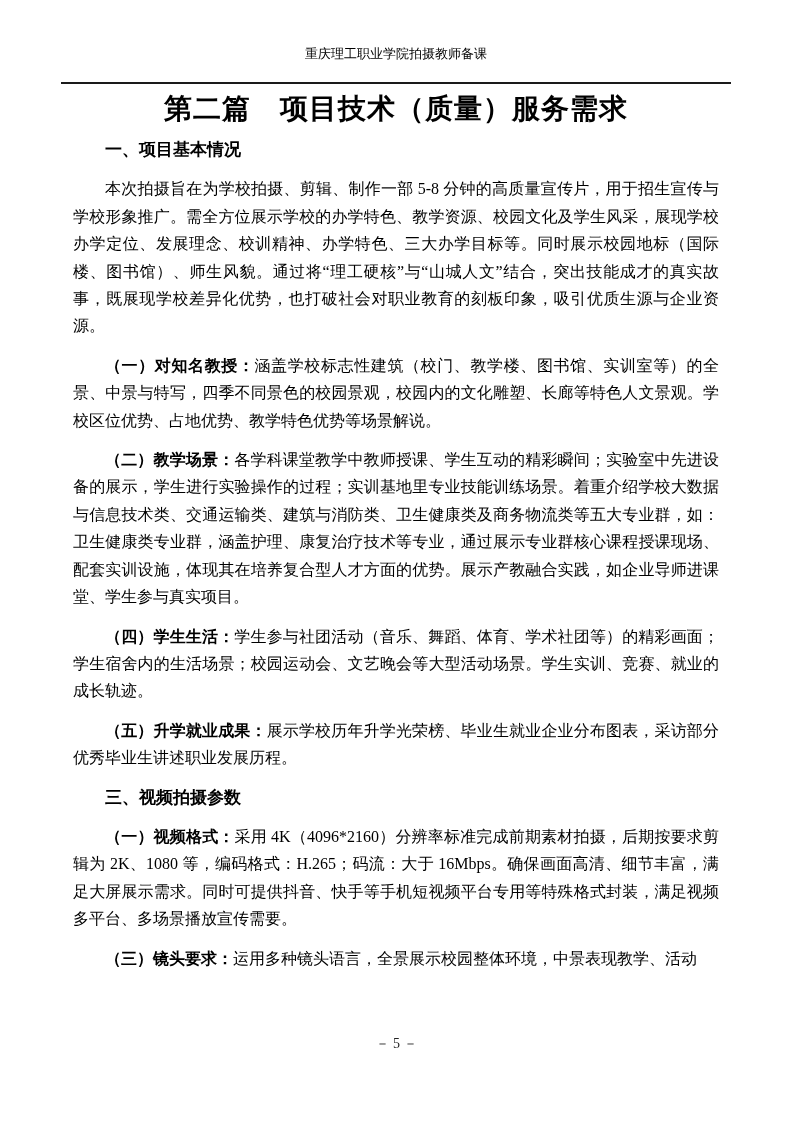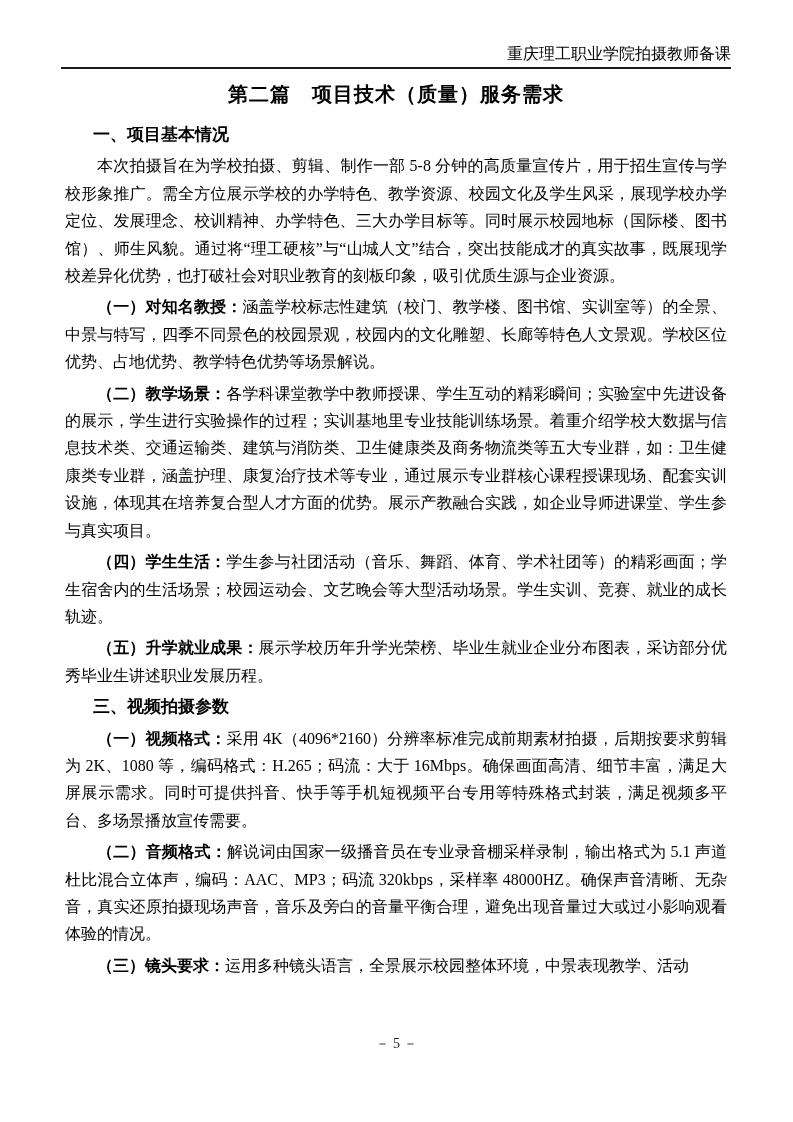--- a/index.html
+++ b/index.html
@@ -13,55 +13,55 @@
     height: 1122px;
     background: #ffffff;
     color: #000000;
     font-family: "Liberation Serif", "DejaVu Serif", serif;
     overflow: hidden;
     box-sizing: border-box;
     padding: 45px 62px 0 61px;
   }
   .header {
     display: flex;
-    justify-content: flex-end;
+    justify-content: center;
     align-items: flex-end;
-    font-size: 16px;
+    font-size: 13px;
     line-height: 17px;
-    padding-bottom: 5px;
+    padding-bottom: 20px;
     border-bottom: 2px solid #1a1a1a;
   }
   .header span {
     white-space: nowrap;
   }
   .doc-title {
     margin: 10px 0 12px 0;
     text-align: center;
     font-family: "Liberation Sans", "DejaVu Sans", sans-serif;
     font-weight: bold;
-    font-size: 20px;
+    font-size: 28px;
     line-height: 30px;
     letter-spacing: 1px;
   }
   .doc-body {
     font-size: 16px;
     line-height: 27.4px;
     text-align: justify;
     text-justify: inter-ideograph;
   }
   .sec-heading {
-    margin: 0;
+    margin: 12px;
     font-family: "Liberation Sans", "DejaVu Sans", sans-serif;
     font-weight: bold;
     font-size: 17px;
     line-height: 27.4px;
     text-indent: 32px;
   }
   .para {
-    margin: 4px;
+    margin: 12px;
     text-indent: 32px;
   }
   .para strong {
     font-weight: bold;
   }
   .footer {
     position: absolute;
     left: 0;
     right: 0;
     top: 1034px;
@@ -85,21 +85,20 @@
 
   <div class="doc-body" id="doc-body">
       <h2 class="sec-heading">一、项目基本情况</h2>
       <p class="para">本次拍摄旨在为学校拍摄、剪辑、制作一部 5-8 分钟的高质量宣传片，用于招生宣传与学校形象推广。需全方位展示学校的办学特色、教学资源、校园文化及学生风采，展现学校办学定位、发展理念、校训精神、办学特色、三大办学目标等。同时展示校园地标（国际楼、图书馆）、师生风貌。通过将“理工硬核”与“山城人文”结合，突出技能成才的真实故事，既展现学校差异化优势，也打破社会对职业教育的刻板印象，吸引优质生源与企业资源。</p>
       <p class="para"><strong>（一）对知名教授：</strong>涵盖学校标志性建筑（校门、教学楼、图书馆、实训室等）的全景、中景与特写，四季不同景色的校园景观，校园内的文化雕塑、长廊等特色人文景观。学校区位优势、占地优势、教学特色优势等场景解说。</p>
       <p class="para"><strong>（二）教学场景：</strong>各学科课堂教学中教师授课、学生互动的精彩瞬间；实验室中先进设备的展示，学生进行实验操作的过程；实训基地里专业技能训练场景。着重介绍学校大数据与信息技术类、交通运输类、建筑与消防类、卫生健康类及商务物流类等五大专业群，如：卫生健康类专业群，涵盖护理、康复治疗技术等专业，通过展示专业群核心课程授课现场、配套实训设施，体现其在培养复合型人才方面的优势。展示产教融合实践，如企业导师进课堂、学生参与真实项目。</p>
       <p class="para"><strong>（四）学生生活：</strong>学生参与社团活动（音乐、舞蹈、体育、学术社团等）的精彩画面；学生宿舍内的生活场景；校园运动会、文艺晚会等大型活动场景。学生实训、竞赛、就业的成长轨迹。</p>
       <p class="para"><strong>（五）升学就业成果：</strong>展示学校历年升学光荣榜、毕业生就业企业分布图表，采访部分优秀毕业生讲述职业发展历程。</p>
       <h2 class="sec-heading">三、视频拍摄参数</h2>
       <p class="para"><strong>（一）视频格式：</strong>采用 4K（4096*2160）分辨率标准完成前期素材拍摄，后期按要求剪辑为 2K、1080 等，编码格式：H.265；码流：大于 16Mbps。确保画面高清、细节丰富，满足大屏展示需求。同时可提供抖音、快手等手机短视频平台专用等特殊格式封装，满足视频多平台、多场景播放宣传需要。</p>
-      <p class="para"><strong>（二）音频格式：</strong>解说词由国家一级播音员在专业录音棚采样录制，输出格式为 5.1 声道杜比混合立体声，编码：AAC、MP3；码流 320kbps，采样率 48000HZ。确保声音清晰、无杂音，真实还原拍摄现场声音，音乐及旁白的音量平衡合理，避免出现音量过大或过小影响观看体验的情况。</p>
       <p class="para"><strong>（三）镜头要求：</strong>运用多种镜头语言，全景展示校园整体环境，中景表现教学、活动</p>
     </div>
 
   <div class="footer">
     <span>－ 5 －</span>
   </div>
 
 </div>
 
 </body></html>

